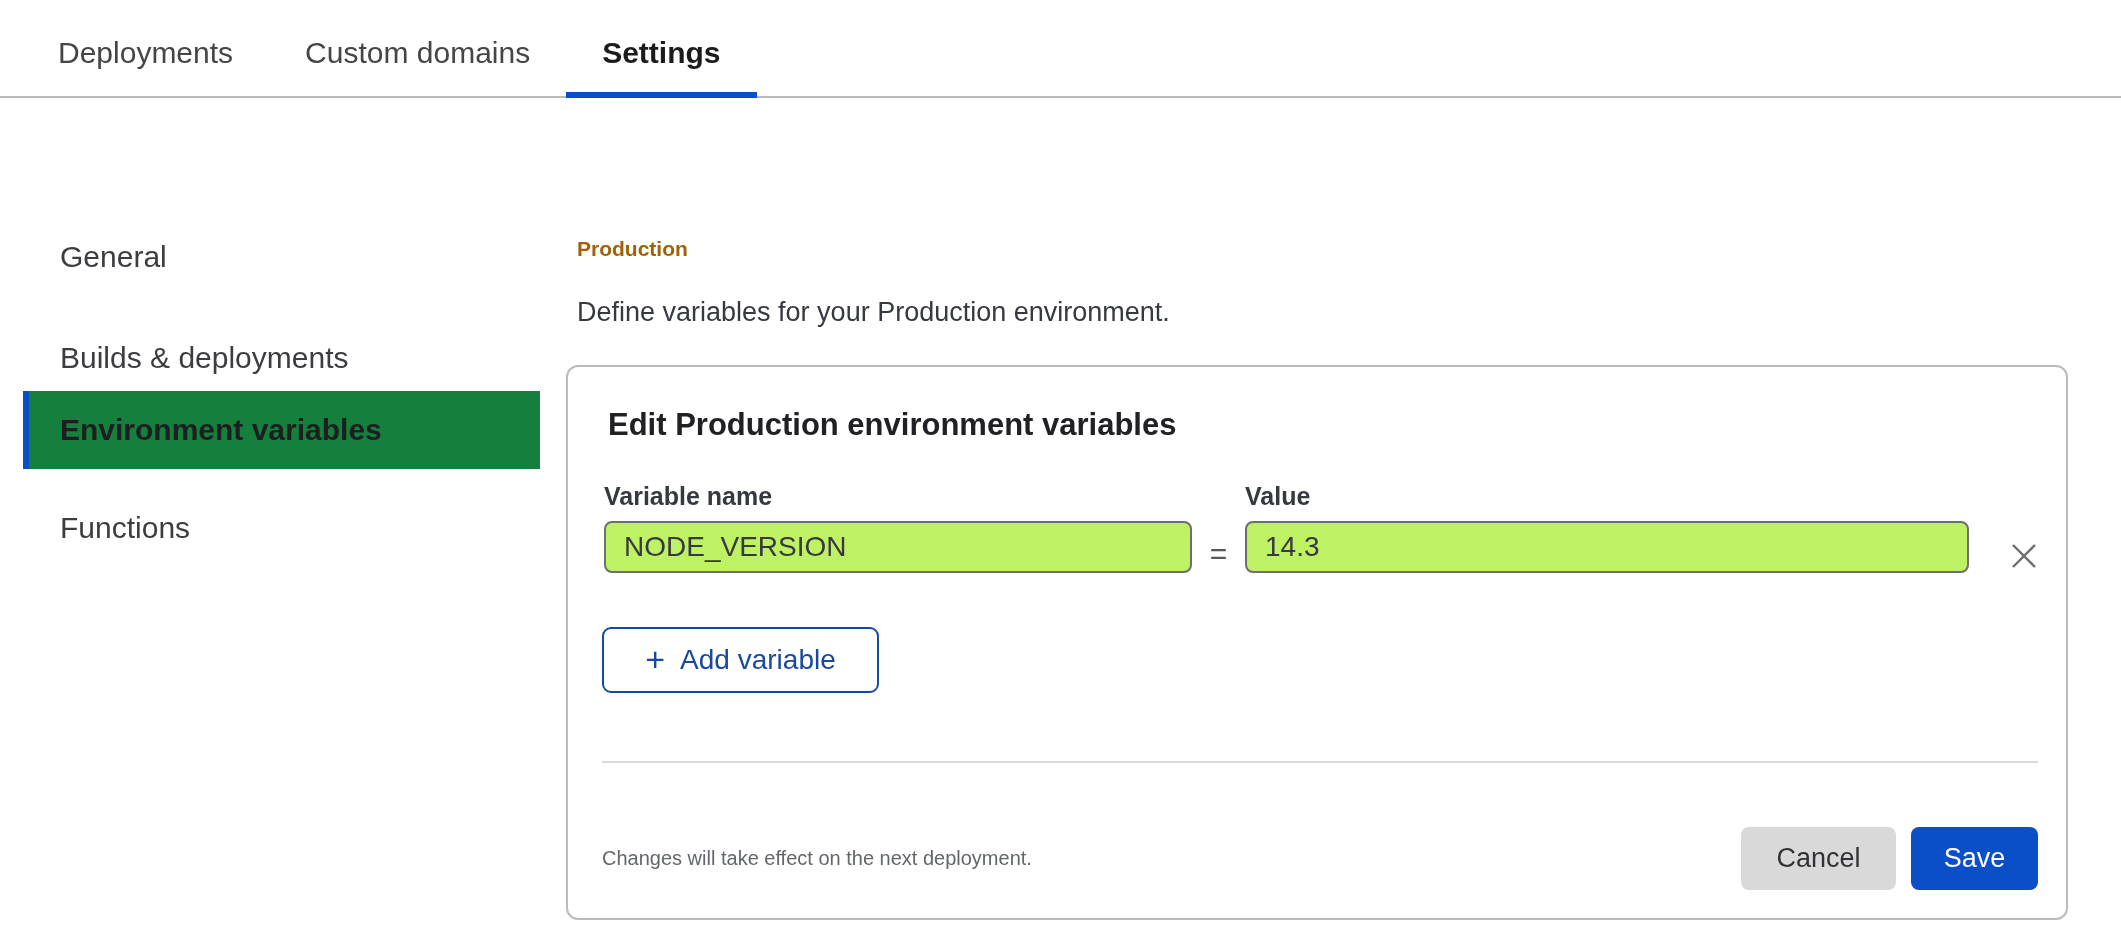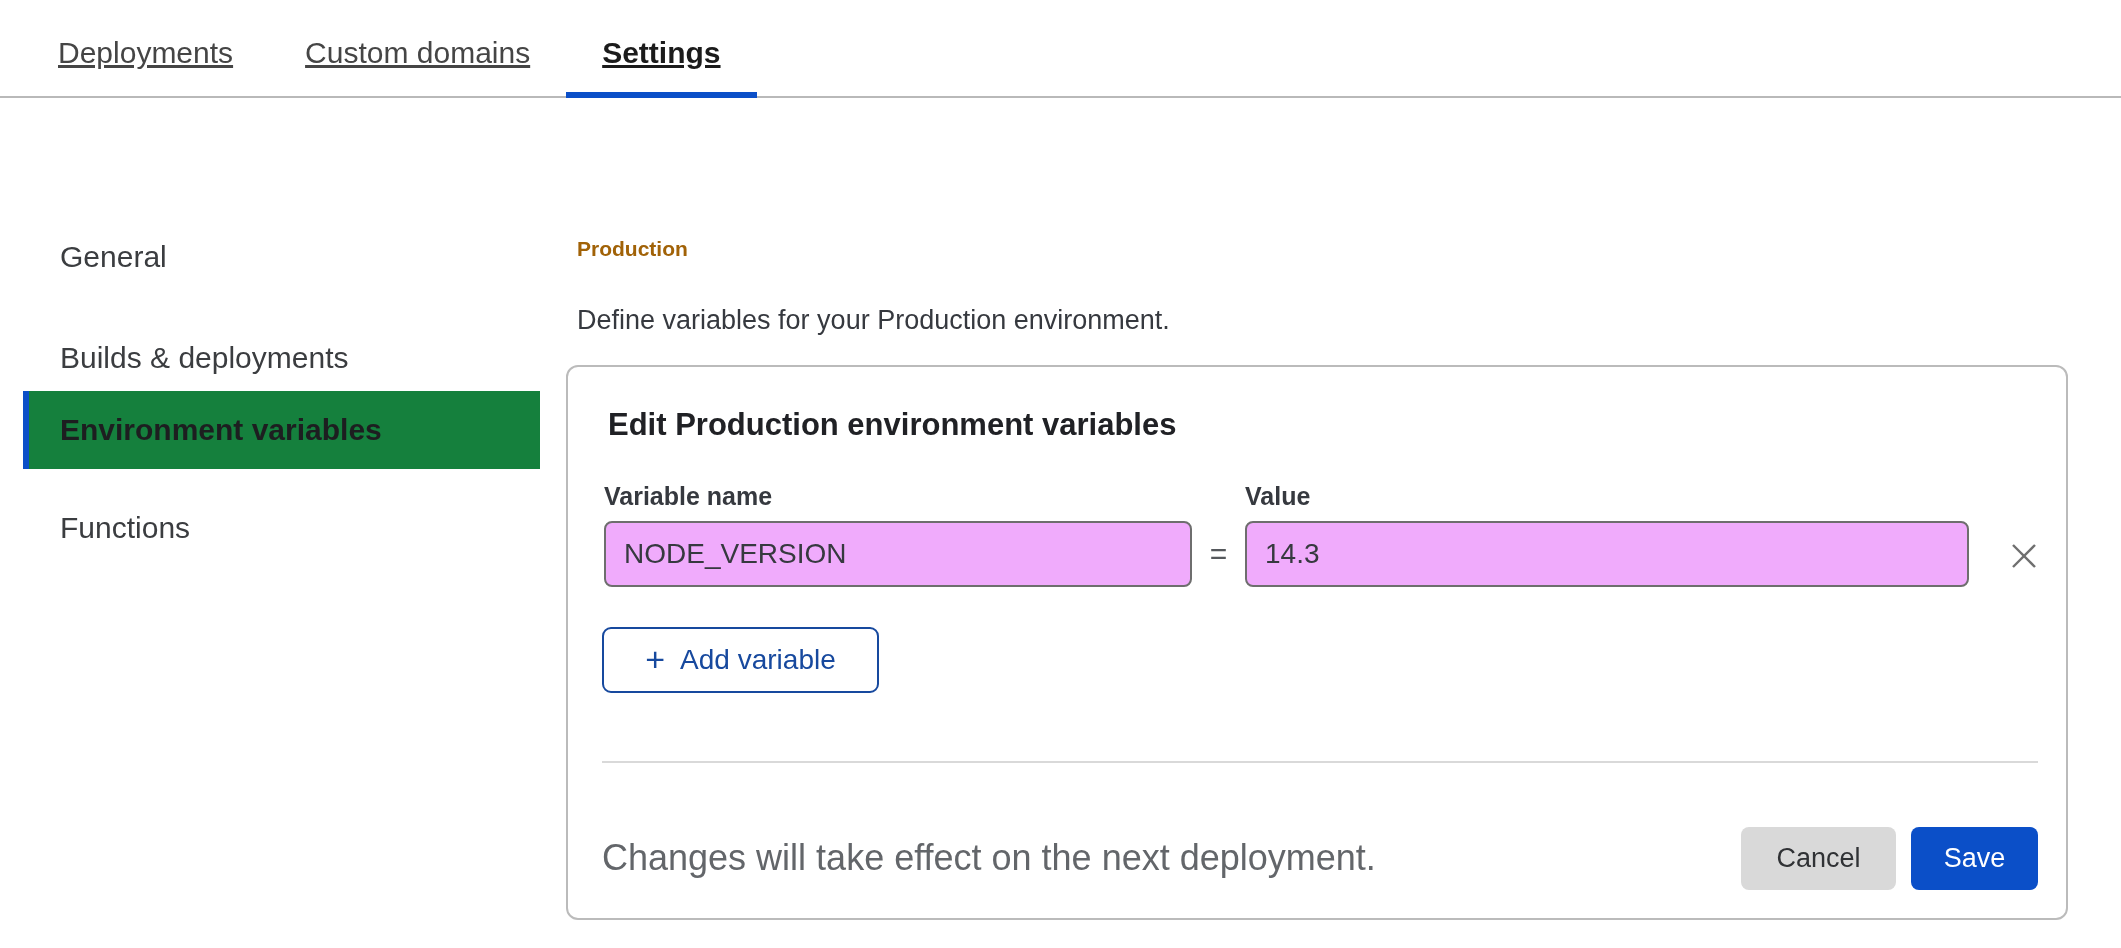--- a/index.html
+++ b/index.html
@@ -5,70 +5,70 @@
   * { margin:0; padding:0; box-sizing:border-box; }
   html,body { background:#ffffff; }
   body { font-family:"Liberation Sans","DejaVu Sans",sans-serif; color:#1f2023; }
   .screen { position:relative; width:2121px; height:948px; background:#fff; overflow:hidden; }
 
   
   .tabbar { position:absolute; left:0; top:0; width:100%; height:98px;
             border-bottom:2px solid var(--tab_border,#b9b9b9);
             display:flex; align-items:stretch; padding-left:22px; }
   .tab { position:relative; display:flex; align-items:center; padding:10px 36px 0;
-         font-size:30px; color:#454545; cursor:pointer;text-decoration:underline; }
+         font-size:30px; color:#454545; cursor:pointer; }
   .tab.active { color:#1b1b1b; font-weight:700; }
   .tab.active::after { content:""; position:absolute; left:0; right:0; bottom:-2px;
                        height:6px; background:var(--accent,#0b4fc8); }
 
   
   .side-item { position:absolute; left:60px; font-size:30px; line-height:30px;
                color:#3b3d40; cursor:pointer; white-space:nowrap; }
   .side-item.active-block { left:23px; top:391px; width:517px; height:78px;
                background:#15803d; border-left:6px solid var(--accent,#0b4fc8);
                display:flex; align-items:center; padding-left:31px;
                font-weight:700; color:#1d1e20; }
 
   
   .section-title { position:absolute; left:577px; top:237px; font-size:21px;
                    font-weight:700; color:#a16207; }
   .section-desc  { position:absolute; left:577px; top:297px; font-size:27px;
-                   color:#36393f;margin-top:8px; }
+                   color:#36393f; }
 
   
   .card { position:absolute; left:566px; top:365px; width:1502px; height:555px;
           background:#fff; border:2px solid #bbbbbb; border-radius:12px; }
   .card-title { position:absolute; left:40px; top:40px; font-size:31px;
                 font-weight:700; color:#202125; }
   .field-label { position:absolute; top:115px; font-size:25px; font-weight:700;
                  color:#36393f; }
   .label-name  { left:36px;text-align:center; }
   .label-value { left:677px; }
-  .text-input { position:absolute; top:154px; height:66px; border:2px solid #6e6e6e;
+  .text-input { position:absolute; top:154px; height:52px; border:2px solid #6e6e6e;
                 border-radius:8px; font-size:28px; color:#36393f; padding:0 18px;
-                font-family:inherit; background:#f0abfc; outline:none; }
+                font-family:inherit; background:#bef264; outline:none; }
   .input-name  { left:36px;  width:588px; }
   .input-value { left:677px; width:724px; }
   .equals { position:absolute; left:624px; top:154px; width:53px; height:66px;
             display:flex; align-items:center; justify-content:center;
             font-size:30px; color:#55585c; }
   .remove-btn { position:absolute; left:1436px; top:169px; width:40px; height:40px;
                 background:none; border:none; cursor:pointer;
                 display:flex; align-items:center; justify-content:center; }
   .add-btn { position:absolute; left:34px; top:260px; width:277px; height:66px;
              background:#fff; border:2px solid var(--outline_blue,#17499e);
              border-radius:9px; color:var(--outline_blue,#17499e);
              font-size:28px; font-family:inherit; cursor:pointer;
              display:flex; align-items:center; justify-content:center; gap:15px; }
   .add-btn .plus { font-size:34px; font-weight:400; line-height:30px; margin-top:-3px; }
   .divider { position:absolute; left:34px; top:394px; width:1436px; height:0;
              border-top:2px solid #d9d9d9; }
   .card-footer { position:absolute; left:34px; top:459px; width:1436px; height:64px;
                  display:flex; align-items:center; justify-content:space-between; }
-  .footer-note { font-size:36px; color:#63666a; }
+  .footer-note { font-size:20px; color:#63666a; }
   .footer-actions { display:flex; gap:15px;padding-left:9px; }
   .btn { height:63px; border:none; border-radius:8px; font-size:27px;
          font-family:inherit; cursor:pointer; display:flex; align-items:center;
          justify-content:center; }
   .btn-cancel { width:155px; background:var(--cancel_bg,#d9d9d9); color:#303235; }
   .btn-save   { width:127px; background:var(--accent,#0b4fc8); color:#ffffff; }
 </style>
 </head>
 <body>
 

